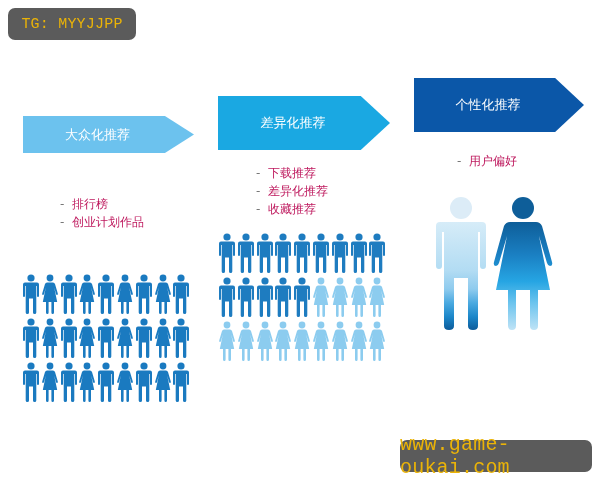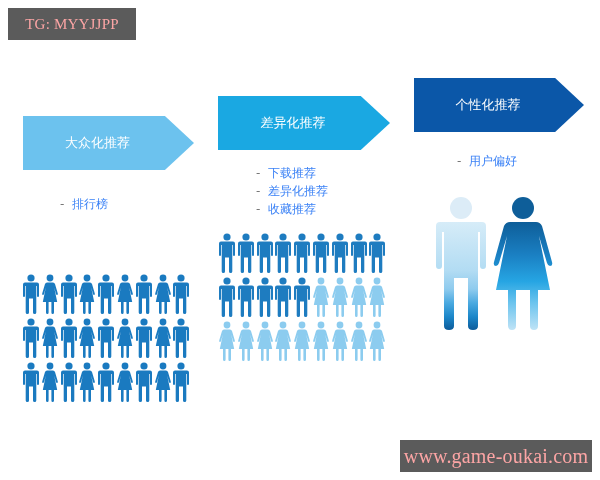--- a/index.html
+++ b/index.html
@@ -2,41 +2,42 @@
 <html><head>
   <meta charset="utf-8">
   <style>
     html, body { margin: 0; padding: 0; }
     body {
       width: 600px; height: 480px; position: relative; overflow: hidden;
       background: #ffffff;
       font-family: "DejaVu Sans", "Liberation Sans", sans-serif;
     }
     .badge {
-      position: absolute; background: #5b5b5b; color: #fca5a5;
-      font-family: Liberation Serif, serif;
+      position: absolute; background: #5b5b5b; color: #eab308;
+      font-family: Liberation Mono, monospace;
       font-size: 15px; display: flex; align-items: center; justify-content: center;
       letter-spacing: 0.2px;
+      border-radius: 7px;
     }
     .badge.tl { left: 8px; top: 8px; width: 128px; height: 32px; }
     .badge.br { left: 400px; top: 440px; width: 192px; height: 32px; font-size: 20px; }
 
     .arrow {
       position: absolute; color: #ffffff; font-size: 13px; font-weight: normal;
       display: flex; align-items: center; justify-content: center;
       clip-path: polygon(0 0, 83% 0, 100% 50%, 83% 100%, 0 100%);
       padding-right: 22px; box-sizing: border-box;
     }
-    .arrow.a1 { left: 23px; top: 116px; width: 171px; height: 54px; text-align: right; }
+    .arrow.a1 { left: 23px; top: 116px; width: 171px; height: 37px; text-align: right; }
     .arrow.a2 { left: 218px; top: 96px; width: 172px; height: 54px; }
     .arrow.a3 { left: 414px; top: 78px; width: 170px; height: 54px; }
 
     .list {
       position: absolute; list-style: none; margin: 0; padding: 0;
-      font-size: 12px; color: #3b82f6; line-height: 18px;
+      font-size: 12px; color: #be185d; line-height: 18px;
     }
     .list li::before { content: "-  "; color: #777; white-space: pre; }
     .list.l1 { left: 60px; top: 195px; }
     .list.l2 { left: 256px; top: 164px; }
     .list.l3 { left: 457px; top: 152px; }
 
     .grid {
       position: absolute; display: grid;
       grid-template-columns: repeat(9, 18.8px);
       grid-auto-rows: 44px;
@@ -59,20 +60,21 @@
 </div>
 <div class="arrow a2" style="background: rgb(26, 168, 226);">
   <span>差异化推荐</span>
 </div>
 <div class="arrow a3" style="background: rgb(11, 87, 168);">
   <span>个性化推荐</span>
 </div>
 
 <ul class="list l1">
   <li>排行榜</li>
+  <li>创业计划作品</li>
 </ul>
 <ul class="list l2">
   <li>下载推荐</li>
   <li>差异化推荐</li>
   <li>收藏推荐</li>
 </ul>
 <ul class="list l3">
   <li>用户偏好</li>
 </ul>
 

